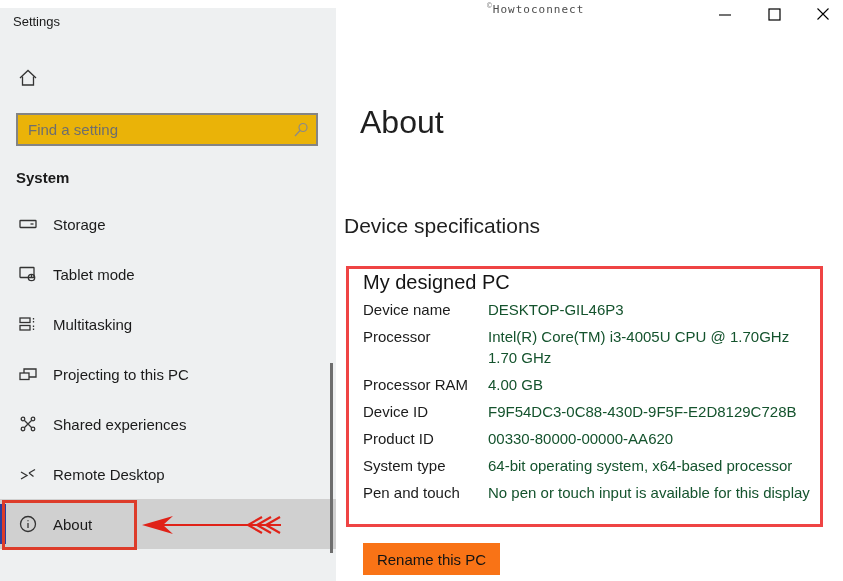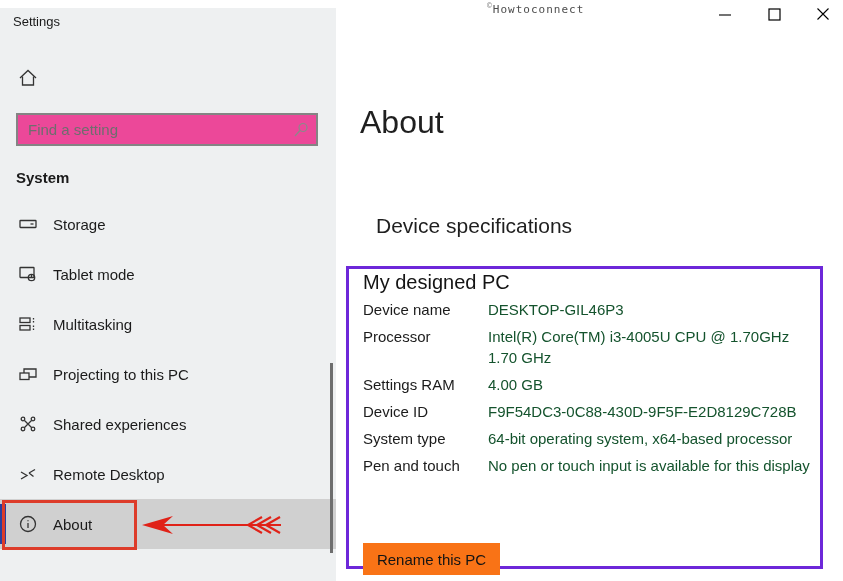--- a/index.html
+++ b/index.html
@@ -16,21 +16,21 @@
   .app-title {
     position: absolute; left: 13px; top: 6px;
     font-size: 13px; color: #1a1a1a;
   }
   .home-btn {
     position: absolute; left: 15px; top: 58px; width: 26px; height: 26px;
     background: transparent; border: none; cursor: pointer; padding: 0;
   }
   .search-box {
     position: absolute; left: 16px; top: 105px; width: 302px; height: 33px;
-    background: #ec4899; border: 2px solid #848484; display: flex; align-items: center;
+    background: #eab308; border: 2px solid #848484; display: flex; align-items: center;
   }
   .search-box input {
     flex: 1; border: none; outline: none; background: transparent;
     font-family: "Liberation Sans", sans-serif;
     font-size: 15px; color: #333; padding: 0 6px 0 10px; height: 100%;
   }
   .search-box input::placeholder { color: #6e6e6e; opacity: 1; }
   .search-icon-wrap { width: 30px; display: flex; justify-content: center; align-items: center; }
   .section-heading {
     position: absolute; left: 16px; top: 161px;
@@ -70,26 +70,26 @@
   .win-controls { position: absolute; right: 8px; top: 2px; display: flex; gap: 25px; }
   .win-btn {
     width: 24px; height: 24px; background: transparent; border: none;
     display: flex; align-items: center; justify-content: center; cursor: pointer; padding: 0;
   }
   .page-title {
     position: absolute; left: 24px; top: 104px;
     font-size: 32px; font-weight: 300; color: #1f1f1f;
   }
   .section-title {
-    position: absolute; left: 40px; top: 214px;
+    position: absolute; left: 8px; top: 214px;
     font-size: 21px; font-weight: 400; color: #1f1f1f;
   }
   .spec-red-box {
-    position: absolute; left: 10px; top: 266px; width: 477px; height: 303px;
-    border: 3px solid #6d28d9; padding: 2px 0 0 14px; overflow: hidden;
+    position: absolute; left: 10px; top: 266px; width: 477px; height: 261px;
+    border: 3px solid #ef4444; padding: 2px 0 0 14px; overflow: hidden;
   }
   .pc-name { font-size: 20px; color: #141414; margin-bottom: 5px; }
   .spec-row { display: flex; margin-bottom: 6px; }
   .spec-label {
     flex: none; width: 125px; font-size: 15px; line-height: 21px; color: #1b1b1b;
   }
   .spec-value {
     width: 336px; font-size: 15px; line-height: 21px; color: #14532d;
   }
   .rename-btn {
@@ -254,28 +254,32 @@
 
       <div class="spec-row">
         <div class="spec-label">Device name</div>
         <div class="spec-value">DESKTOP-GIL46P3</div>
       </div>
       <div class="spec-row">
         <div class="spec-label">Processor</div>
         <div class="spec-value">Intel(R) Core(TM) i3-4005U CPU @ 1.70GHz 1.70 GHz</div>
       </div>
       <div class="spec-row">
-        <div class="spec-label">Settings RAM</div>
+        <div class="spec-label">Processor RAM</div>
         <div class="spec-value">4.00 GB</div>
       </div>
       <div class="spec-row">
         <div class="spec-label">Device ID</div>
         <div class="spec-value">F9F54DC3-0C88-430D-9F5F-E2D8129C728B</div>
       </div>
       <div class="spec-row">
+        <div class="spec-label">Product ID</div>
+        <div class="spec-value">00330-80000-00000-AA620</div>
+      </div>
+      <div class="spec-row">
         <div class="spec-label">System type</div>
         <div class="spec-value">64-bit operating system, x64-based processor</div>
       </div>
       <div class="spec-row">
         <div class="spec-label">Pen and touch</div>
         <div class="spec-value">No pen or touch input is available for this display</div>
       </div>
     </div>
 
     <button class="rename-btn">Rename this PC</button>

